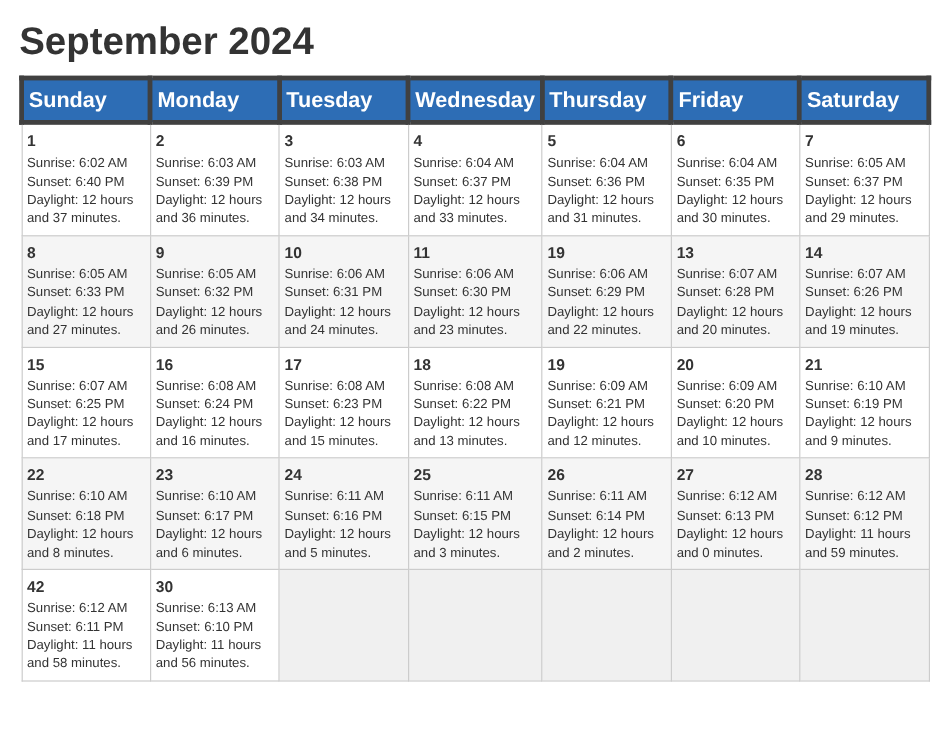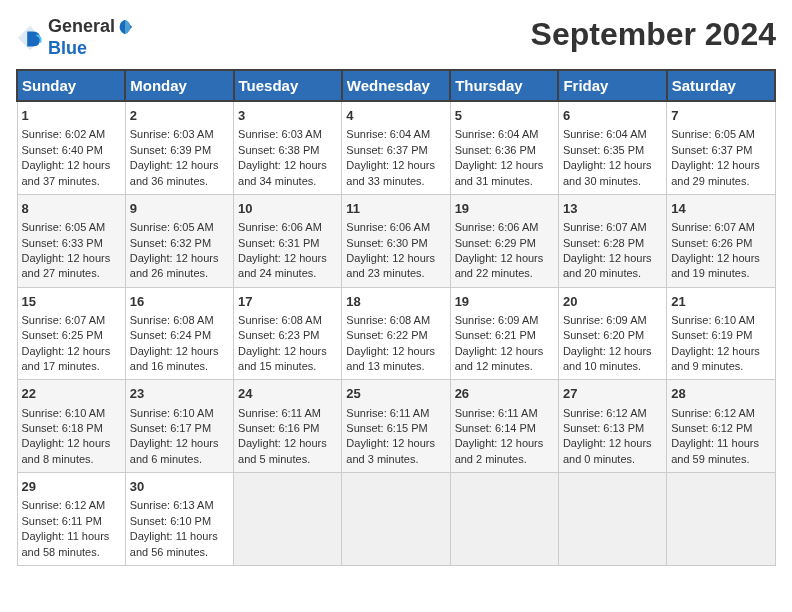--- a/index.html
+++ b/index.html
@@ -40,23 +40,23 @@
     table {
       width: 100%;
       border-collapse: collapse;
       font-size: 11px;
     }
     thead th {
       background-color: #2d6db5;
       color: #fff;
       padding: 6px 4px;
       text-align: left;
-      font-size: 15px;
+      font-size: 18px;
       font-weight: bold;
-      border: 2px solid #404040;
+      border: 4px solid #404040;
     }
     tbody td {
       vertical-align: top;
       padding: 5px 4px;
       border: 1px solid #ccc;
       width: 14.28%;
       height: 80px;
       color: #333;
       line-height: 1.4;
     }
@@ -73,36 +73,20 @@
       margin-bottom: 2px;
     }
     .empty {
       background-color: #f0f0f0 !important;
     }
   </style>
 </head>
 <body>
 
 <div class="header">
-  <div class="logo">
-    <svg class="logo-icon" viewBox="0 0 30 30">
-      <polygon points="15,2 28,15 15,28 2,15" fill="#1a6bbf" opacity="0.15"></polygon>
-      <path d="M18 8 Q26 8 26 16 Q26 24 18 24 L12 24 L12 8 Z" fill="#1a6bbf"></path>
-      <path d="M22 12 Q28 14 26 20" stroke="#4fc3f7" stroke-width="2" fill="none"></path>
-    </svg>
-    <div>
-      <div style="font-size:18px;font-weight:bold;color:#333;line-height:1.2;">
-        <span style="color:#333;">General</span><svg width="18" height="18" viewBox="0 0 20 20" style="vertical-align:middle;margin-left:1px;">
-            <path d="M10 2 L18 10 L10 18 Q4 16 4 10 Q4 4 10 2Z" fill="#1a6bbf"></path>
-            <path d="M10 2 Q16 4 16 10 Q16 16 10 18" fill="#4a9fd4"></path>
-          </svg>
-      </div>
-      <div style="font-size:18px;font-weight:bold;color:#1a6bbf;line-height:1.2;">Blue</div>
-    </div>
-  </div>
   <div class="title-block">
     <div class="month-title">September 2024</div>
   </div>
 </div>
 
 <table>
   <thead>
     <tr>
       <th>Sunday</th>
       <th>Monday</th>
@@ -313,21 +297,21 @@
         <td>
           <span class="day-num">28</span>
           <div>Sunrise: 6:12 AM</div>
           <div>Sunset: 6:12 PM</div>
           <div>Daylight: 11 hours</div>
           <div>and 59 minutes.</div>
         </td>
       </tr>
       <tr>
         <td>
-          <span class="day-num">29</span>
+          <span class="day-num">42</span>
           <div>Sunrise: 6:12 AM</div>
           <div>Sunset: 6:11 PM</div>
           <div>Daylight: 11 hours</div>
           <div>and 58 minutes.</div>
         </td>
         <td>
           <span class="day-num">30</span>
           <div>Sunrise: 6:13 AM</div>
           <div>Sunset: 6:10 PM</div>
           <div>Daylight: 11 hours</div>

